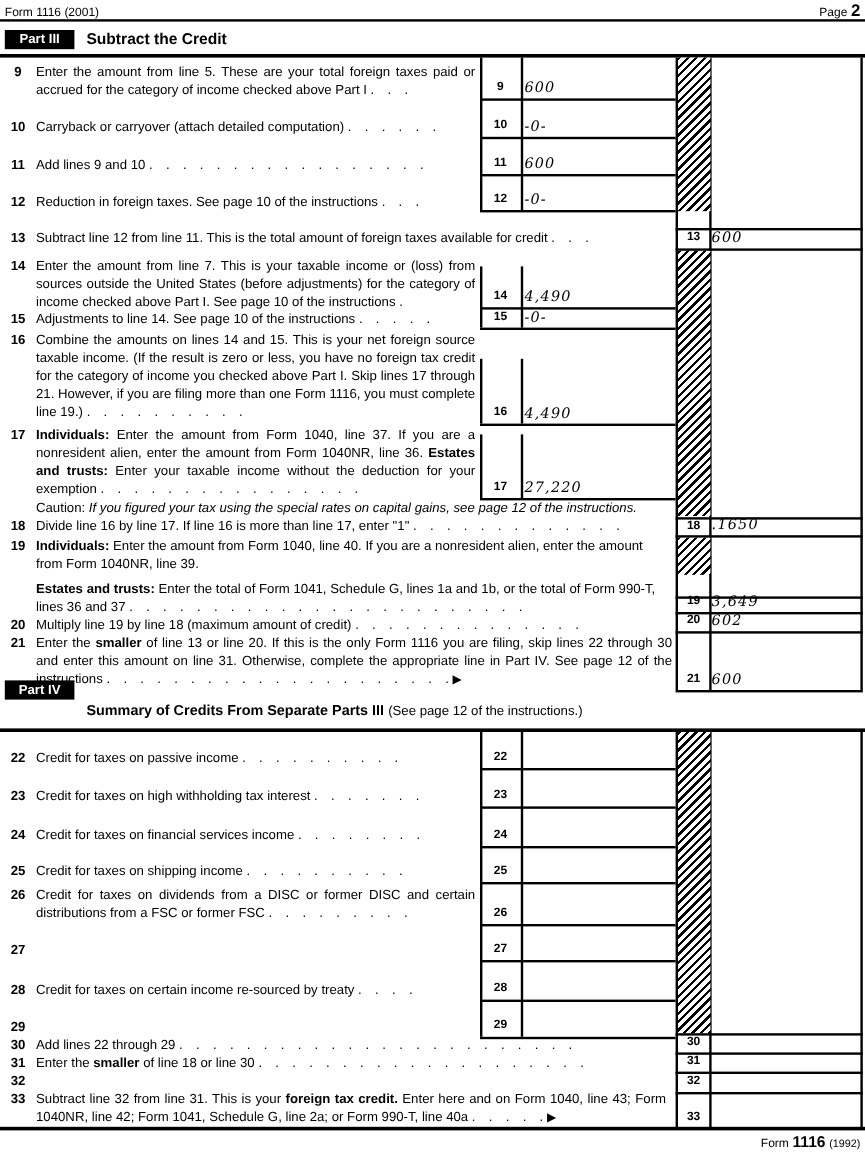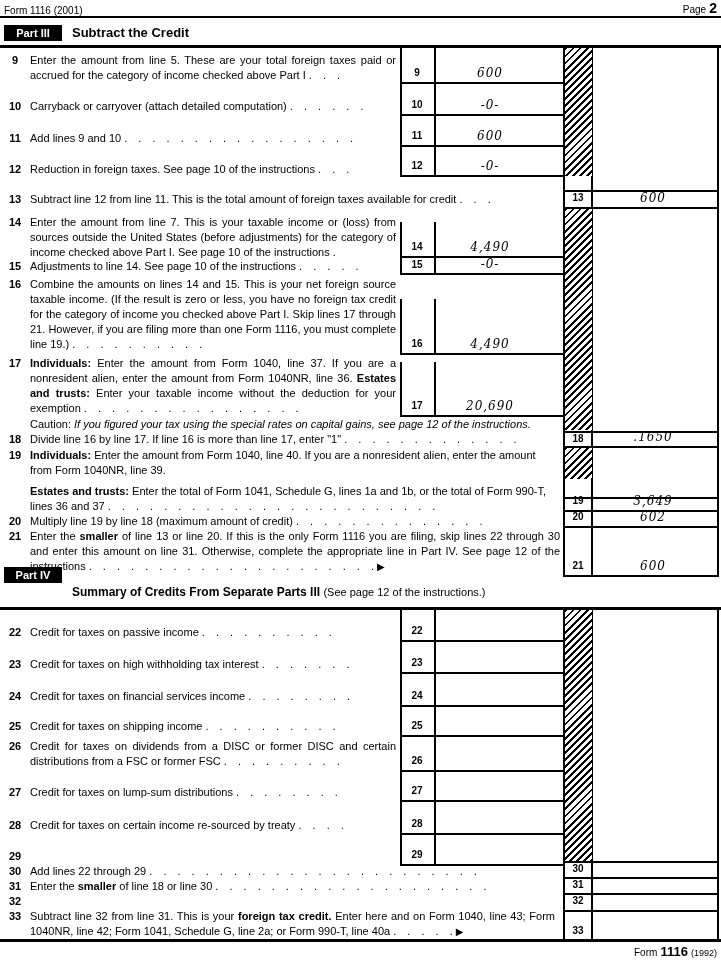--- a/index.html
+++ b/index.html
@@ -3,21 +3,21 @@
 <meta charset="utf-8">
 <style>
   html,body{margin:0;padding:0;background:#fff}
   #page{position:relative;width:721px;height:963px;background:#fff;color:#000;
         font-family:"Liberation Sans",sans-serif;overflow:hidden}
   .t{position:absolute;font:11px/15px "Liberation Sans",sans-serif}
   .j{text-align:justify}
   .no{position:absolute;left:4px;width:22px;text-align:center;font:bold 11px/15px "Liberation Sans",sans-serif}
   .bx{position:absolute;left:400px;width:34px;text-align:center;font:bold 10px/13px "Liberation Sans",sans-serif}
   .bo{position:absolute;left:563px;width:30px;text-align:center;font:bold 10px/13px "Liberation Sans",sans-serif}
-  .v{position:absolute;text-align:center;font:italic 12px/14px "DejaVu Serif",serif;letter-spacing:1px}
+  .v{position:absolute;text-align:left;font:italic 12px/14px "DejaVu Serif",serif;letter-spacing:1px}
   .vi{left:437px;width:106px}
   .vo{left:593px;width:120px}
   .hl{position:absolute;height:2px;background:#000}
   .vl{position:absolute;width:2px;background:#000}
   .thick{height:3px}
   .hatch{position:absolute;left:565px;width:27px;
          background:repeating-linear-gradient(135deg,#000 0 2px,#fff 2px 5px)}
   .dots{word-spacing:8px;white-space:nowrap}
   .b{font-weight:bold}
   .i{font-style:italic}
@@ -139,21 +139,21 @@
   </div>
   <div class="bx" style="top:337px">16</div>
   <div class="v vi" style="top:337px">4,490</div>
 
   <div class="no" style="top:356px">17</div>
   <div class="t j" style="top:356px;left:30px;width:366px">
     <span class="b">Individuals:</span><span> Enter the amount from Form 1040, line 37. If you are a nonresident alien, enter the amount from Form 1040NR, line 36. </span><span class="b">Estates and trusts:</span><span> Enter your taxable income without the deduction for your exemption</span>
     <span class="dots">. . . . . . . . . . . . . . . .</span>
   </div>
   <div class="bx" style="top:399px">17</div>
-  <div class="v vi" style="top:399px">20,690</div>
+  <div class="v vi" style="top:399px">27,220</div>
 
   <div class="t" style="top:417px;left:30px;width:540px">
     <span>Caution:</span><span class="i"> If you figured your tax using the special rates on capital gains, see page 12 of the instructions.</span>
   </div>
 
   <div class="no" style="top:432px">18</div>
   <div class="t" style="top:432px;left:30px;width:530px">
     <span>Divide line 16 by line 17. If line 16 is more than line 17, enter "1"</span>
     <span class="dots">. . . . . . . . . . . . .</span>
   </div>
@@ -249,24 +249,20 @@
 
   <div class="no" style="top:739px">26</div>
   <div class="t j" style="top:739px;left:30px;width:366px">
     <span>Credit for taxes on dividends from a DISC or former DISC and certain distributions from a FSC or former FSC</span>
     <span class="dots">. . . . . . . . .</span>
   </div>
   <div class="bx" style="top:754px">26</div>
   <div class="v vi" style="top:754px"></div>
 
   <div class="no" style="top:785px">27</div>
-  <div class="t" style="top:785px;left:30px;width:366px">
-    <span>Credit for taxes on lump-sum distributions</span>
-    <span class="dots">. . . . . . . .</span>
-  </div>
   <div class="bx" style="top:784px">27</div>
   <div class="v vi" style="top:784px"></div>
 
   <div class="no" style="top:818px">28</div>
   <div class="t" style="top:818px;left:30px;width:366px">
     <span>Credit for taxes on certain income re-sourced by treaty</span>
     <span class="dots">. . . .</span>
   </div>
   <div class="bx" style="top:817px">28</div>
   <div class="v vi" style="top:817px"></div>

